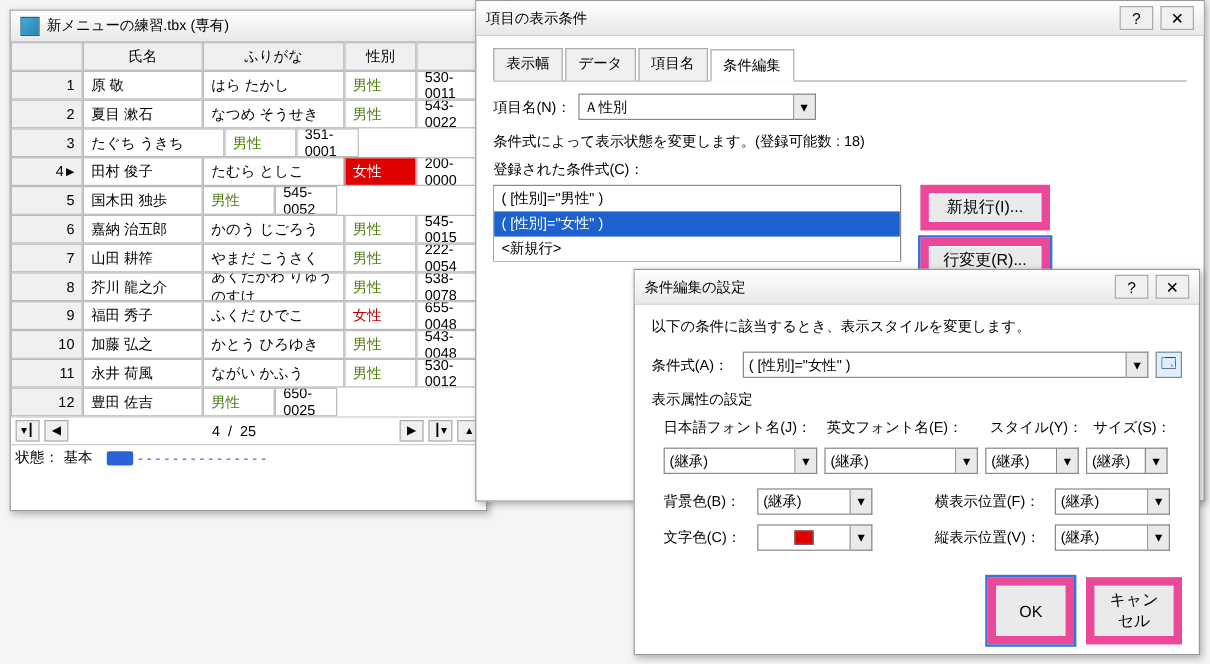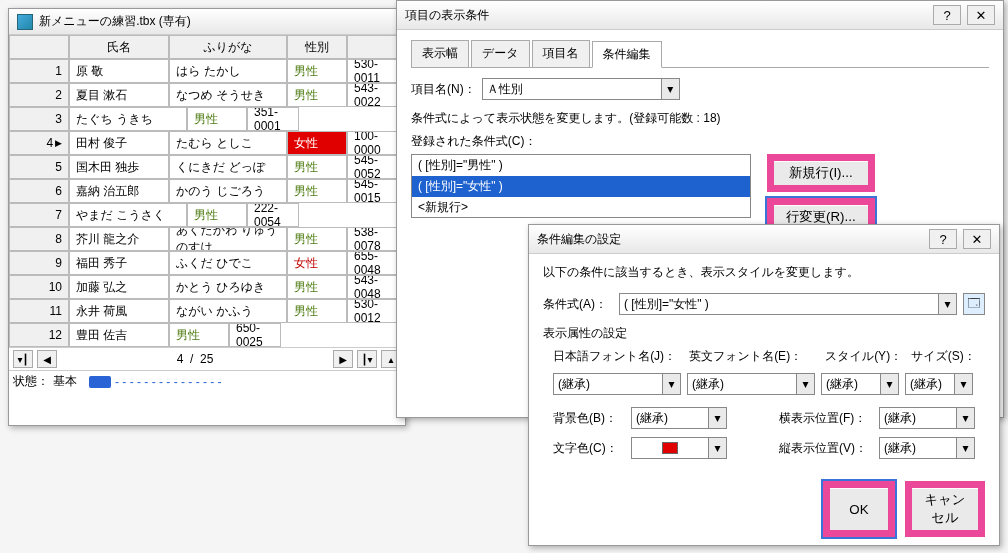--- a/index.html
+++ b/index.html
@@ -77,38 +77,38 @@
     <div class="grid-cell rowhd c0">3</div>
     <div class="grid-cell c2">たぐち うきち</div>
     <div class="grid-cell c3 male">男性</div>
     <div class="grid-cell c4">351-0001</div>
   </div>
       <div class="grid-row">
     <div class="grid-cell rowhd c0 cur-row-mark">4</div>
     <div class="grid-cell c1">田村 俊子</div>
     <div class="grid-cell c2">たむら としこ</div>
     <div class="grid-cell c3 female">女性</div>
-    <div class="grid-cell c4">100-0000</div>
+    <div class="grid-cell c4">200-0000</div>
   </div>
       <div class="grid-row">
     <div class="grid-cell rowhd c0">5</div>
     <div class="grid-cell c1">国木田 独歩</div>
-    <div class="grid-cell c2">くにきだ どっぽ</div>
     <div class="grid-cell c3 male">男性</div>
     <div class="grid-cell c4">545-0052</div>
   </div>
       <div class="grid-row">
     <div class="grid-cell rowhd c0">6</div>
     <div class="grid-cell c1">嘉納 治五郎</div>
     <div class="grid-cell c2">かのう じごろう</div>
     <div class="grid-cell c3 male">男性</div>
     <div class="grid-cell c4">545-0015</div>
   </div>
       <div class="grid-row">
     <div class="grid-cell rowhd c0">7</div>
+    <div class="grid-cell c1">山田 耕筰</div>
     <div class="grid-cell c2">やまだ こうさく</div>
     <div class="grid-cell c3 male">男性</div>
     <div class="grid-cell c4">222-0054</div>
   </div>
       <div class="grid-row">
     <div class="grid-cell rowhd c0">8</div>
     <div class="grid-cell c1">芥川 龍之介</div>
     <div class="grid-cell c2">あくたがわ りゅうのすけ</div>
     <div class="grid-cell c3 male">男性</div>
     <div class="grid-cell c4">538-0078</div>

